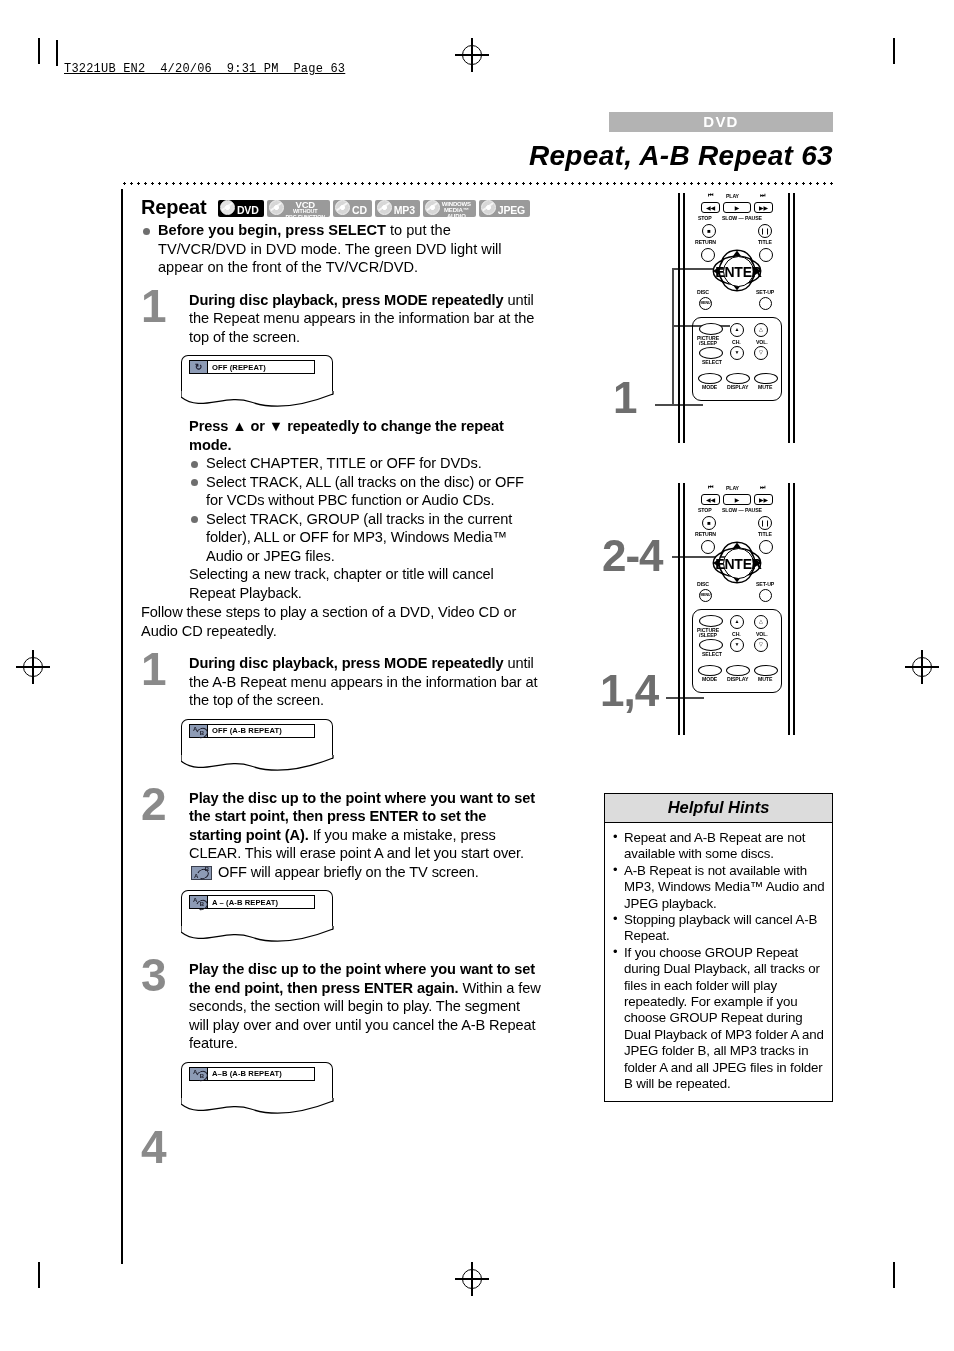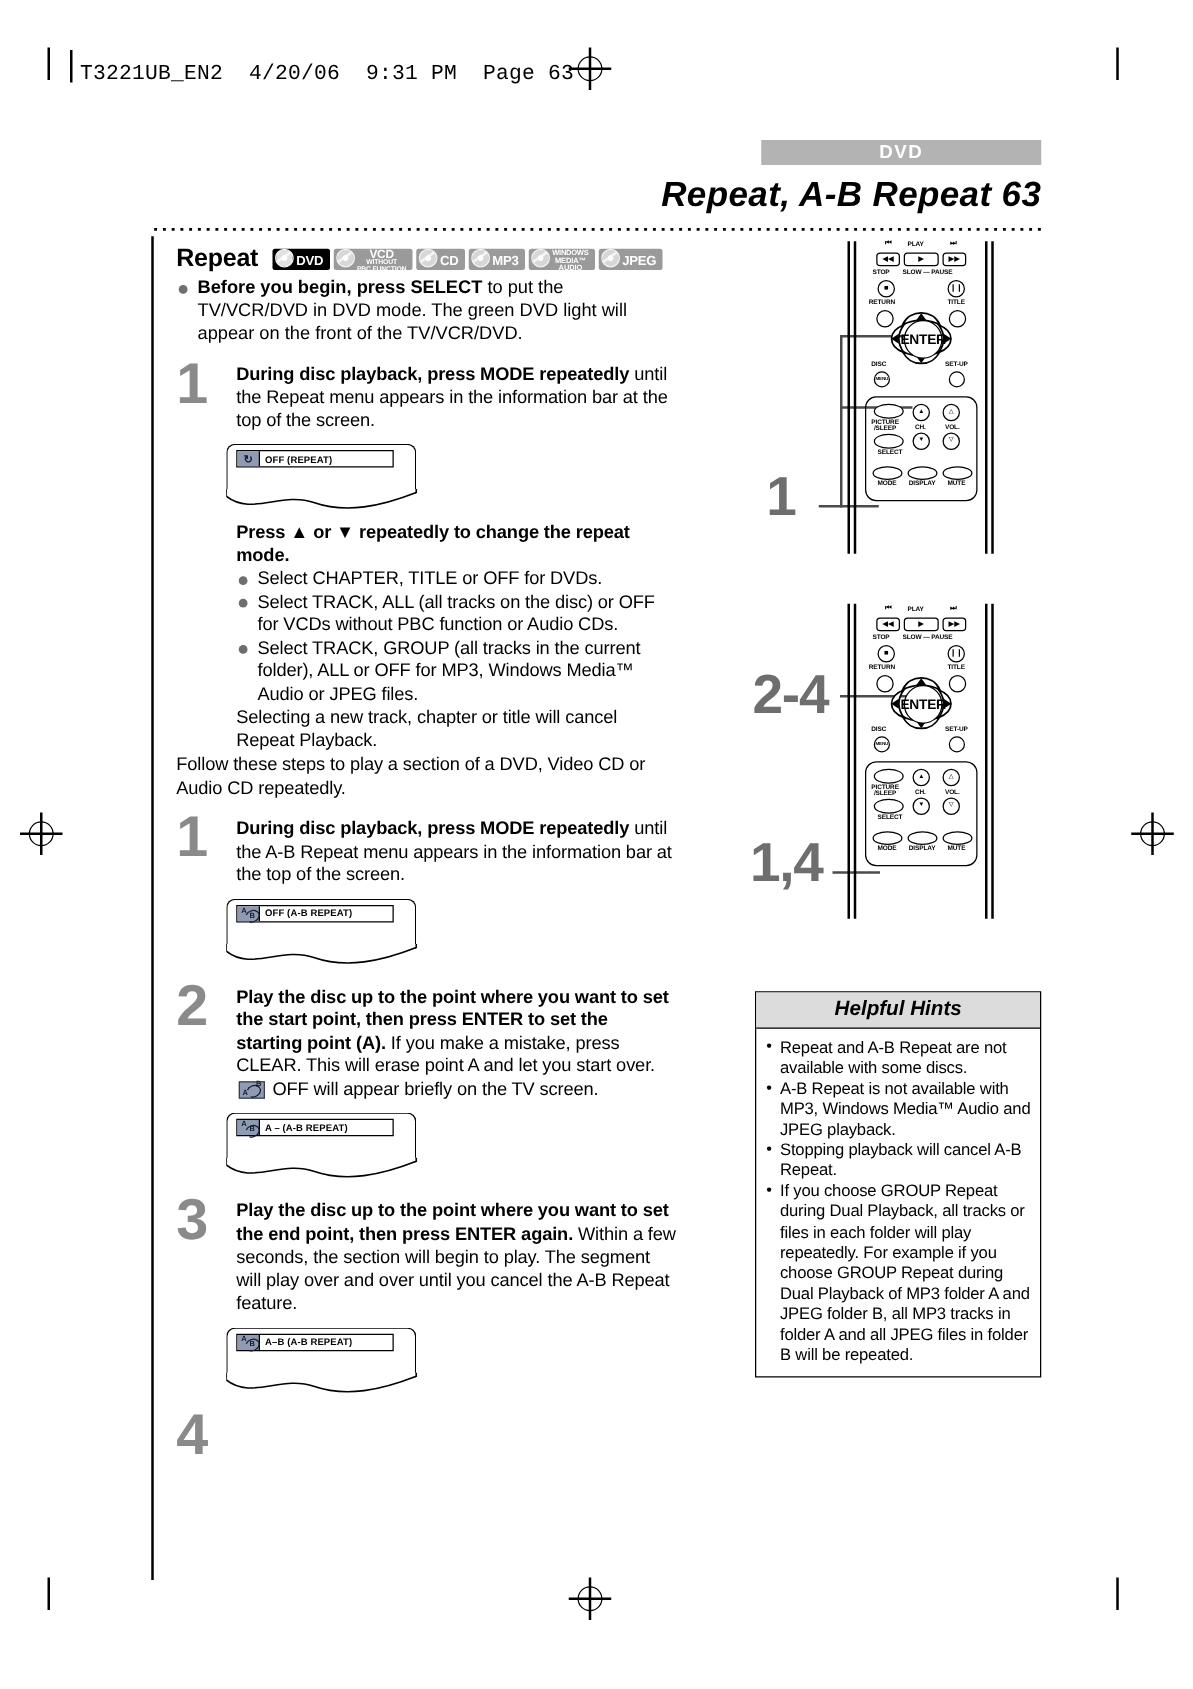--- a/index.html
+++ b/index.html
@@ -15,23 +15,23 @@
   .crop{position:absolute;background:#000;}
   .reg{position:absolute;width:34px;height:34px;}
   .reg:before,.reg:after{content:"";position:absolute;background:#000;}
   .reg:before{left:16px;top:0;width:1.5px;height:34px;}
   .reg:after{top:16px;left:0;height:1.5px;width:34px;}
   .regcirc{position:absolute;border:1.5px solid #000;border-radius:50%;
            width:20px;height:20px;left:7px;top:7px;box-sizing:border-box;}
 
   
   .slug{
-    position:absolute;left:64px;top:50px;
+    position:absolute;left:64px;top:62px;
     font-family:"Liberation Mono", monospace;
-    font-size:17px;letter-spacing:.2px;color:#000;white-space:pre;
+    font-size:12px;letter-spacing:.2px;color:#000;white-space:pre;text-decoration:underline;
   }
   .slug-rule{position:absolute;left:56px;top:40px;width:1.5px;height:26px;background:#000;}
 
   
   .page{position:absolute;left:0;top:0;width:954px;height:1351px;}
 
   
   .dvd-tab{
     position:absolute;left:609px;top:112px;width:224px;height:20px;
     background:#b3b3b3;color:#fff;
@@ -160,21 +160,21 @@
   .rbtn.round{border-radius:50%;}
   .rbtn.oval{border-radius:50%;}
   .rlabel{position:absolute;font-size:5.2px;font-weight:bold;text-align:center;
           color:#000;letter-spacing:-.1px;line-height:5.4px;white-space:nowrap;}
   .rglyph{position:absolute;font-size:6px;line-height:1;color:#000;text-align:center;}
   .panel{position:absolute;border:1.3px solid #000;border-radius:9px;box-sizing:border-box;}
 
   .enter-btn{
     position:absolute;border:1.6px solid #000;border-radius:50%;background:#fff;
     display:flex;align-items:center;justify-content:center;
-    font-size:11px;font-weight:bold;letter-spacing:-.2px;
+    font-size:14px;font-weight:bold;letter-spacing:-.2px;
   }
 
   
   .hints{
     position:absolute;left:604px;top:793px;width:229px;
     border:1.6px solid #000;box-sizing:border-box;background:#fff;
   }
   .hints-title{
     background:#dcdcdc;border-bottom:1.6px solid #000;
     text-align:center;font-style:italic;font-weight:bold;font-size:16.5px;

